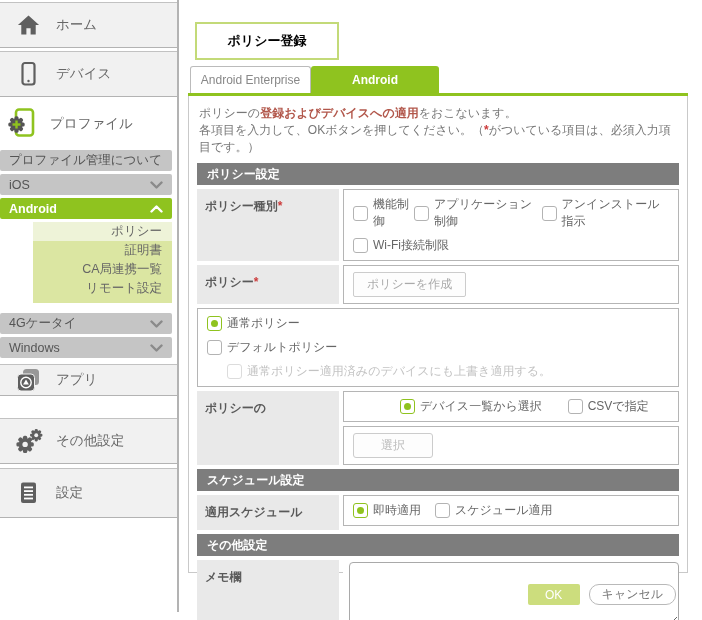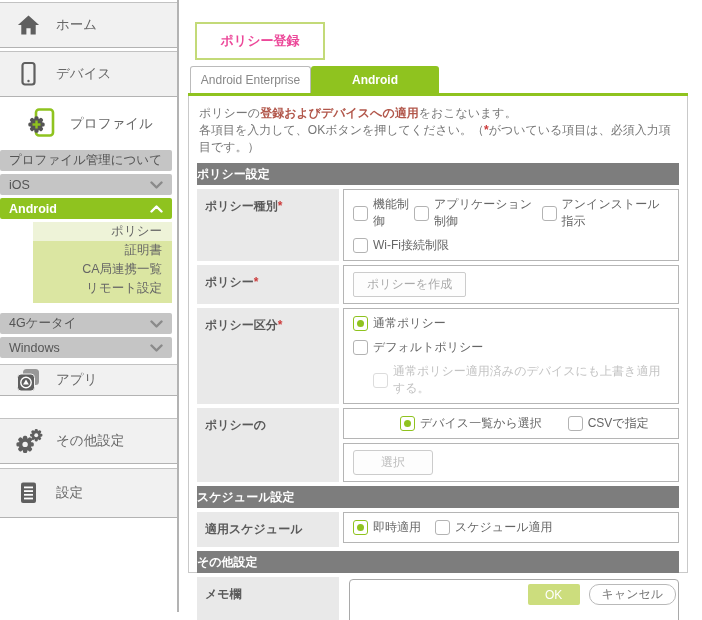--- a/index.html
+++ b/index.html
@@ -22,77 +22,77 @@
   .side-item .ic { flex:none; display:flex; align-items:center; justify-content:center; width:30px; }
   #item-home   { top:2px;   height:46px; }
   #item-device { top:51px;  height:46px; }
   #item-apps     { top:364px; height:32px; }
   #item-ops      { top:418px; height:46px; }
   #item-settings { top:468px; height:50px; }
   .profile-wrap {
     position:absolute; top:100px; left:0; width:177px; height:258px;
     background:#fff;
   }
-  .profile-head { height:47px; display:flex; align-items:center; padding-left:27px; gap:12px; font-size:13.5px; color:#666; cursor:pointer; }
+  .profile-head { height:47px; display:flex; align-items:center; padding-left:7px; gap:12px; font-size:13.5px; color:#666; cursor:pointer; }
   .gbar {
     height:21px; margin:3px 5px 3px 0; background:#c5c5c5; border-radius:2px;
     display:flex; align-items:center; justify-content:space-between;
     padding:0 9px; font-size:12.5px; color:#555; cursor:pointer;
   }
   .gbar.android { background:#8fc31f; color:#fff; font-weight:bold; }
   .submenu { margin:1px 5px 8px 33px; background:#dbe6a2; padding-bottom:5px; }
   .submenu-item {
     height:19px; line-height:19px; text-align:right; padding-right:10px;
     font-size:12.5px; color:#666; cursor:pointer;
   }
   .submenu-item.selected { background:#eef3d8; }
   .gbar.g4 { margin-top:10px; }
   
   .main { position:absolute; left:188px; top:0; width:500px; }
   .title-box {
-    position:absolute; left:7px; top:22px; width:130px; height:38px;
+    position:absolute; left:7px; top:22px; width:144px; height:38px;
     border:2px solid #c3da78; background:#fff;
     display:flex; align-items:center; justify-content:center;
-    font-weight:bold; color:#ec4899; font-size:13px;
+    font-weight:bold; color:#000000; font-size:13px;
   }
   .tabs { position:absolute; left:2px; top:66px; display:flex; }
   .tab {
     height:27px; display:flex; align-items:center; justify-content:center;
     border-radius:3px 3px 0 0; cursor:pointer;
   }
   .tab.inactive { width:121px; background:#fff; border:1px solid #bbb; border-bottom:none; color:#888; }
   .tab.active   { width:128px; background:#8fc31f; color:#fff; font-weight:bold; }
   .green-line { position:absolute; left:0; top:93px; width:500px; height:3px; background:#8fc31f; }
   .content-box {
     position:absolute; left:0; top:96px; width:500px; height:477px;
     border:1px solid #c9c9c9; border-top:none; background:#fff; padding:8px;
   }
   .desc { margin:1px 2px 7px 2px; line-height:17px; color:#777; font-size:12px; }
   .em   { font-weight:bold; color:#b2574b; }
   .req  { color:#cc3b3b; font-weight:bold; }
   .section-header {
     height:22px; line-height:22px; background:#7d7d7d; color:#fff;
-    font-weight:bold; font-size:12px; margin-bottom:4px;
+    font-weight:bold; font-size:12px; padding-left:10px; margin-bottom:4px;
   }
   .frow { display:flex; gap:4px; margin-bottom:4px; align-items:stretch; }
   .flabel {
     flex:none; width:142px; background:#e9e9e9; padding:9px 8px;
     font-weight:bold; color:#595959; font-size:12px;
   }
   .fctrl-col { flex:1; display:flex; flex-direction:column; gap:4px; }
   .fctrl { border:1px solid #b5b5b5; background:#fff; padding:6px 9px; }
   .opt { display:inline-flex; align-items:center; gap:5px; color:#666; font-size:12px; cursor:pointer; }
   .opt.dis { color:#c3c3c3; cursor:default; }
   .cb { flex:none; width:15px; height:15px; border:1px solid #b3b3b3; border-radius:3px; background:#fff; position:relative; }
   .cb.sel { border-color:#8fc31f; }
   .cb.sel::after { content:""; position:absolute; left:3px; top:3px; width:7px; height:7px; border-radius:50%; background:#8fc31f; }
   .cb.disbox { border-color:#dcdcdc; }
   .optline { display:flex; align-items:center; }
   .optline + .optline { margin-top:7px; }
-  .indent { margin-left:20px; margin-top:6px;justify-content:flex-end; }
+  .indent { margin-left:20px; margin-top:6px; }
   .ghost-btn {
     display:inline-block; border:1px solid #ccc; background:#fdfdfd; color:#aaa;
     padding:3px 13px; font-size:12px; border-radius:2px; cursor:pointer;
   }
   .ghost-btn.wide { padding:3px 27px; border-radius:3px; color:#bbb; }
   .memo-ta {
     width:100%; height:64px; border:1px solid #a9a9a9; border-radius:4px;
     resize:both; font-family:inherit; font-size:12px; padding:4px; outline:none;
   }
   .actions { position:absolute; left:0; top:584px; width:500px; display:flex; justify-content:flex-end; gap:9px; padding-right:12px; }
@@ -300,23 +300,20 @@
         <span>ポリシー</span><span class="req">*</span>
       </div>
       <div class="fctrl-col">
         <div class="fctrl">
           <span class="ghost-btn">ポリシーを作成</span>
         </div>
       </div>
     </div>
 
     <div class="frow">
-      <div class="flabel">
-        <span>ポリシー区分</span><span class="req">*</span>
-      </div>
       <div class="fctrl-col">
         <div class="fctrl">
           <div class="optline">
             <label class="opt">
                 <span class="cb sel"></span>
                 <span>通常ポリシー</span>
               </label>
           </div>
           <div class="optline">
             <label class="opt">

